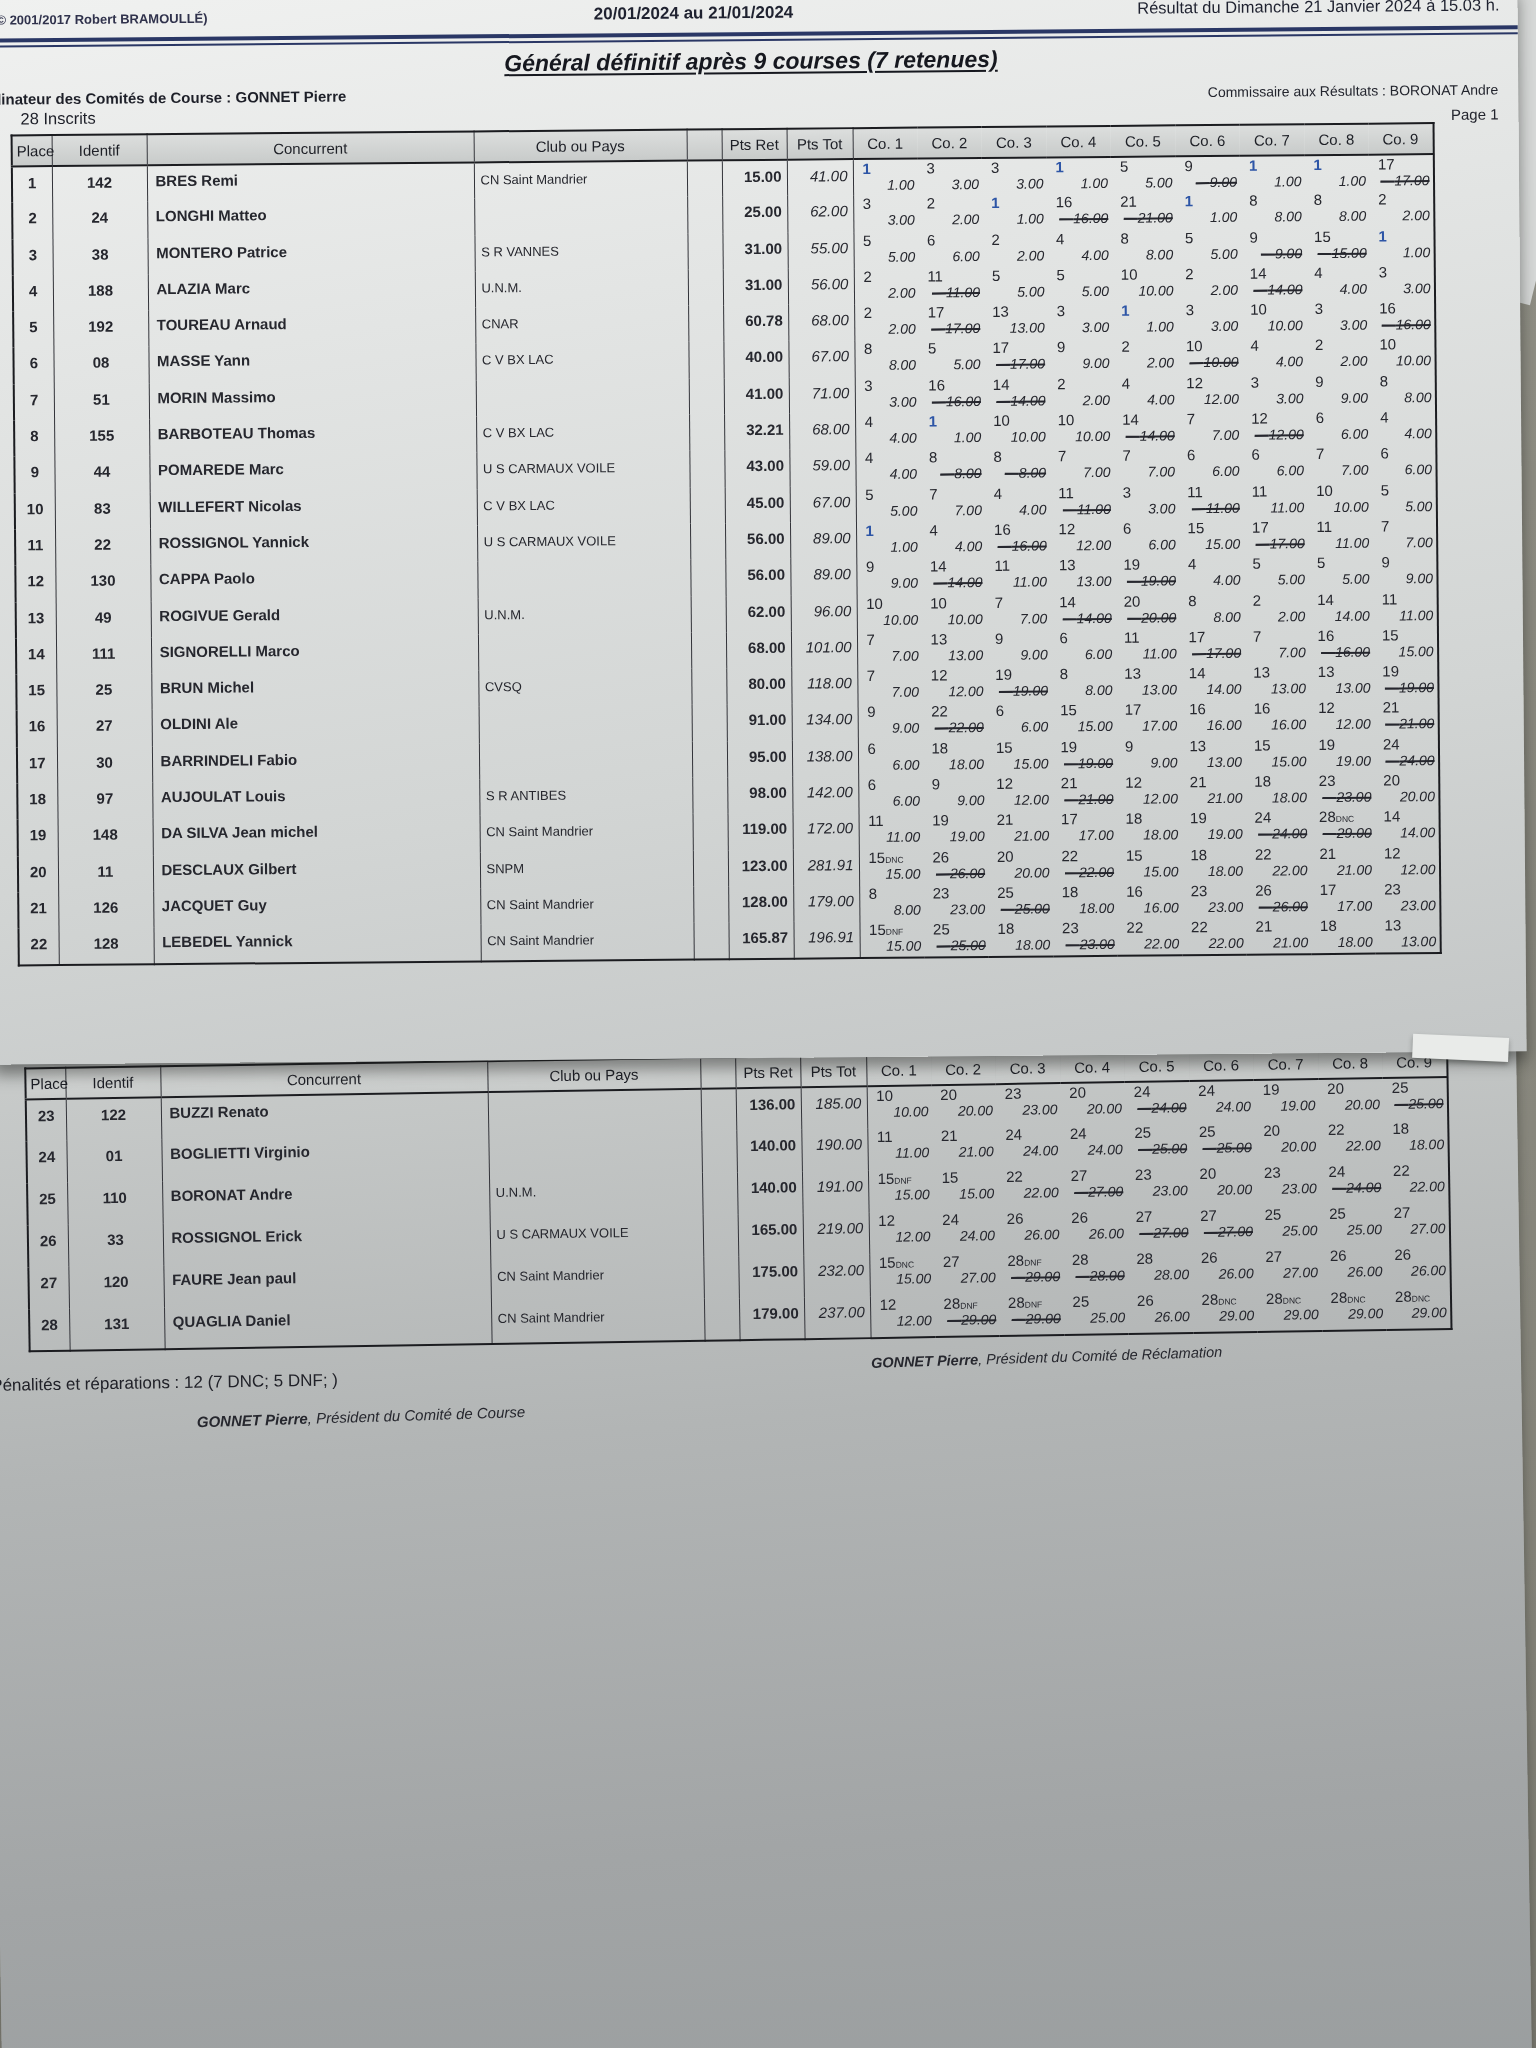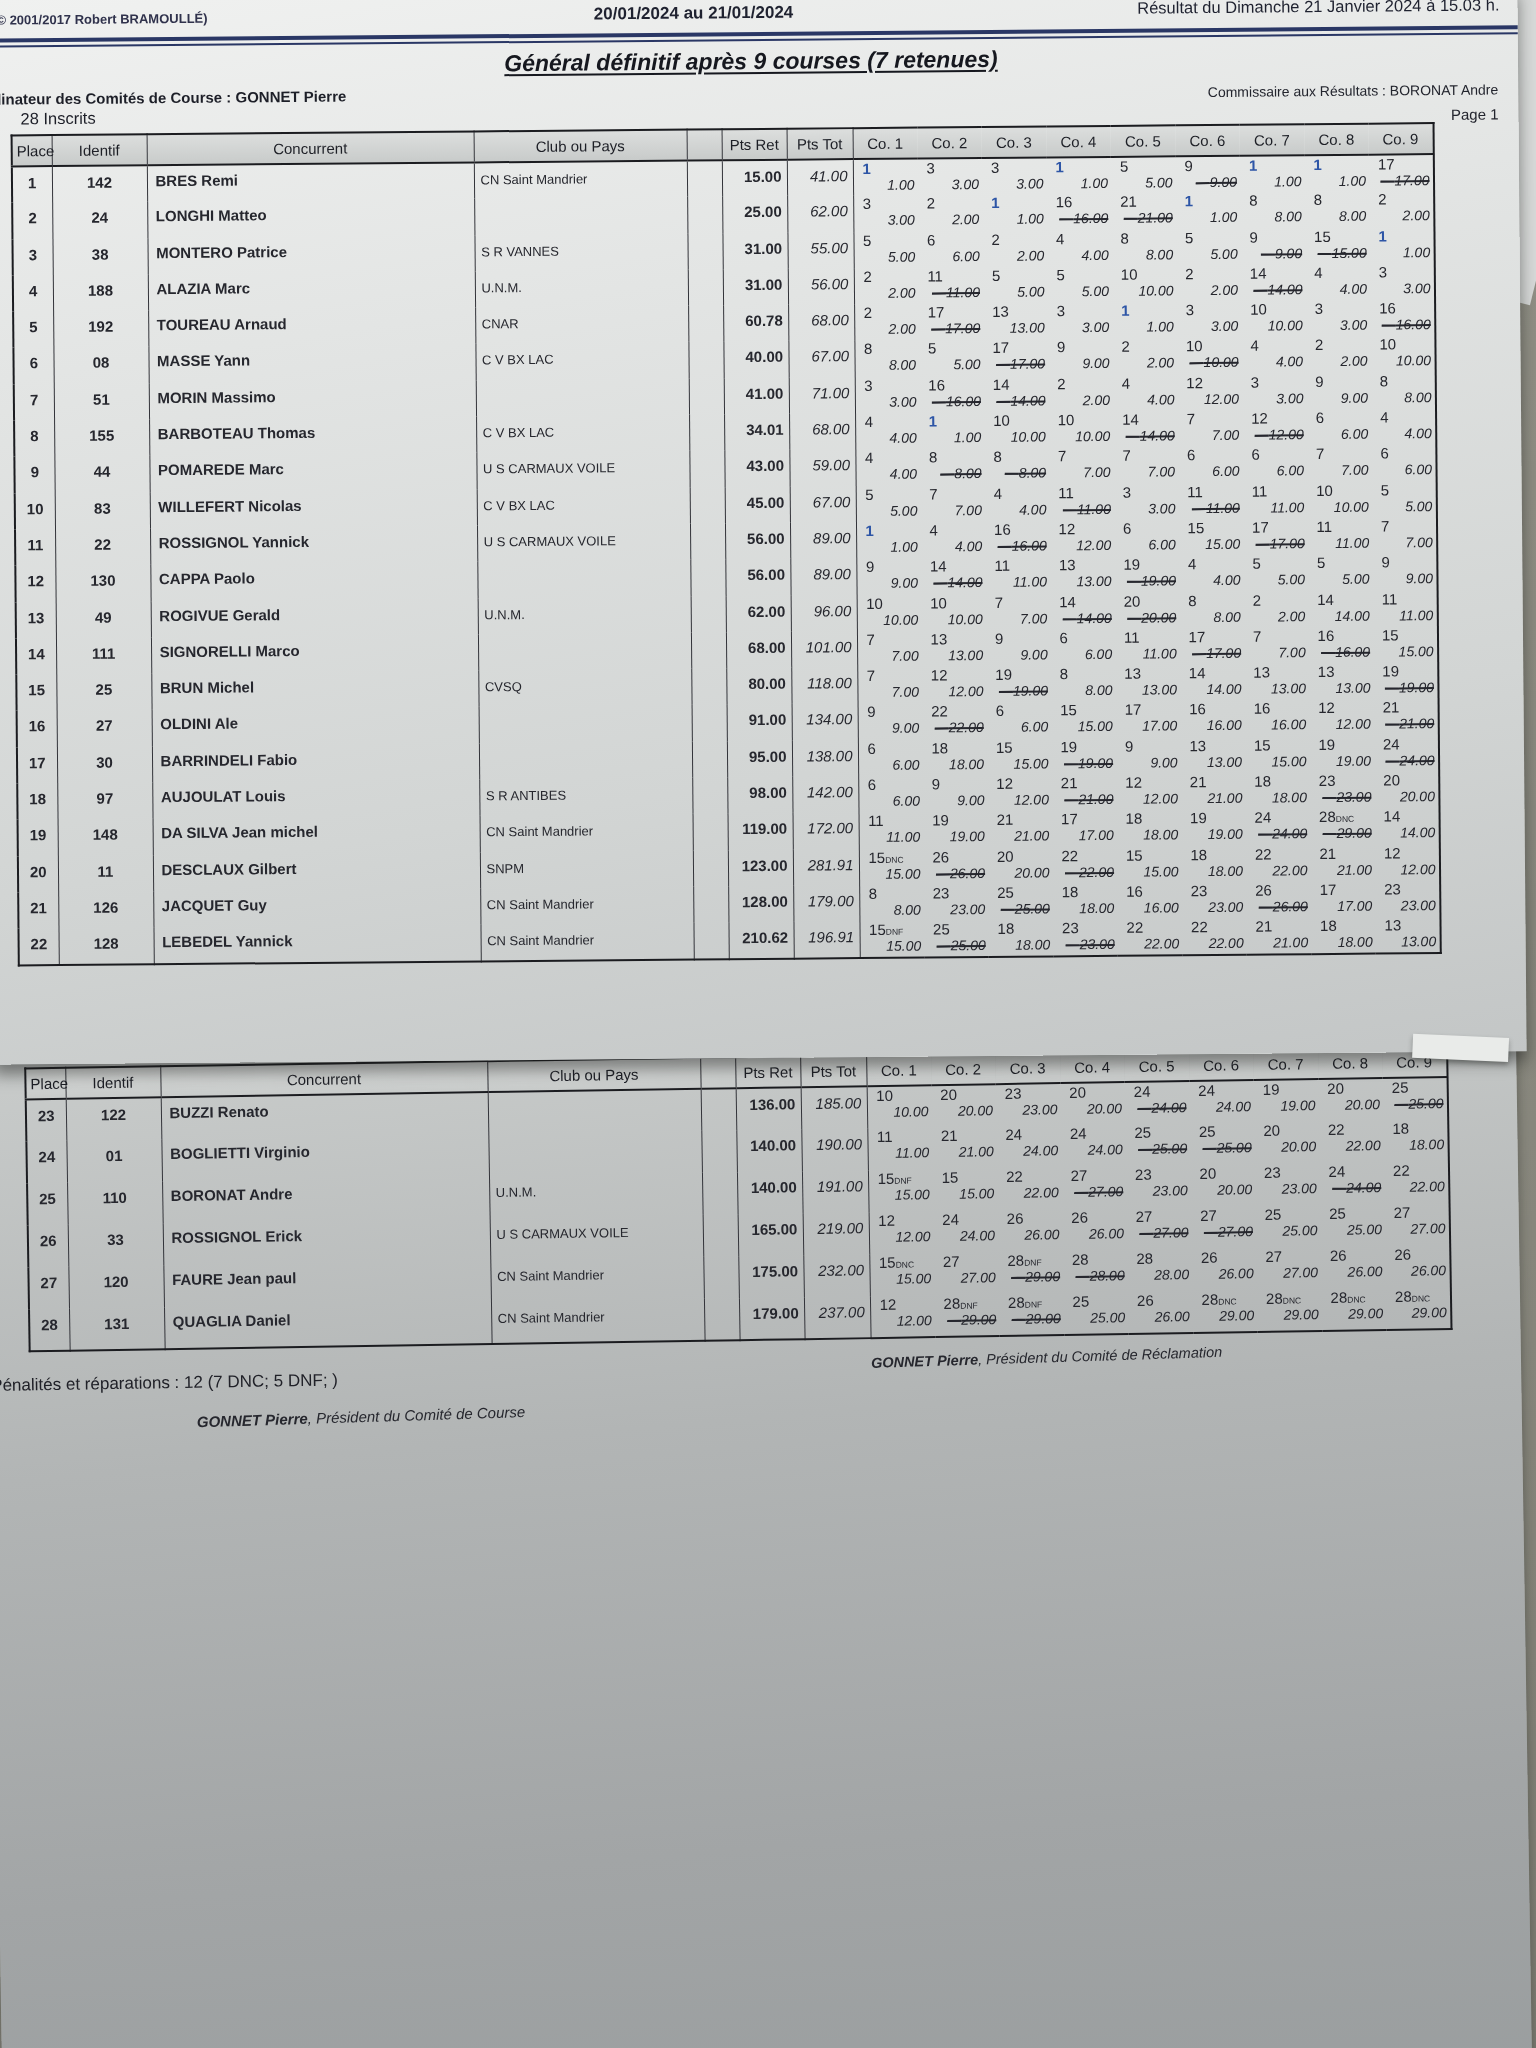--- a/index.html
+++ b/index.html
@@ -445,21 +445,21 @@
               <div class="rk">8</div>
               <div class="pt">8.00</div>
             </td>
           </tr>
           <tr>
             <td class="c-place v">8</td>
             <td class="c-id v">155</td>
             <td class="c-name v">BARBOTEAU Thomas</td>
             <td class="c-club v">C V BX LAC</td>
             <td class="c-sp v"></td>
-            <td class="c-ret v">34.01</td>
+            <td class="c-ret v">32.21</td>
             <td class="c-tot v">68.00</td>
             <td class="c-co">
               <div class="rk">4</div>
               <div class="pt">4.00</div>
             </td>
             <td class="c-co">
               <div class="rk w">1</div>
               <div class="pt">1.00</div>
             </td>
             <td class="c-co">
@@ -1075,21 +1075,21 @@
               <div class="rk">23</div>
               <div class="pt">23.00</div>
             </td>
           </tr>
           <tr>
             <td class="c-place v">22</td>
             <td class="c-id v">128</td>
             <td class="c-name v">LEBEDEL Yannick</td>
             <td class="c-club v">CN Saint Mandrier</td>
             <td class="c-sp v"></td>
-            <td class="c-ret v">210.62</td>
+            <td class="c-ret v">165.87</td>
             <td class="c-tot v">196.91</td>
             <td class="c-co">
               <div class="rk">15<span class="sfx">DNF</span></div>
               <div class="pt">15.00</div>
             </td>
             <td class="c-co">
               <div class="rk">25</div>
               <div class="pt cut">25.00</div>
             </td>
             <td class="c-co">

